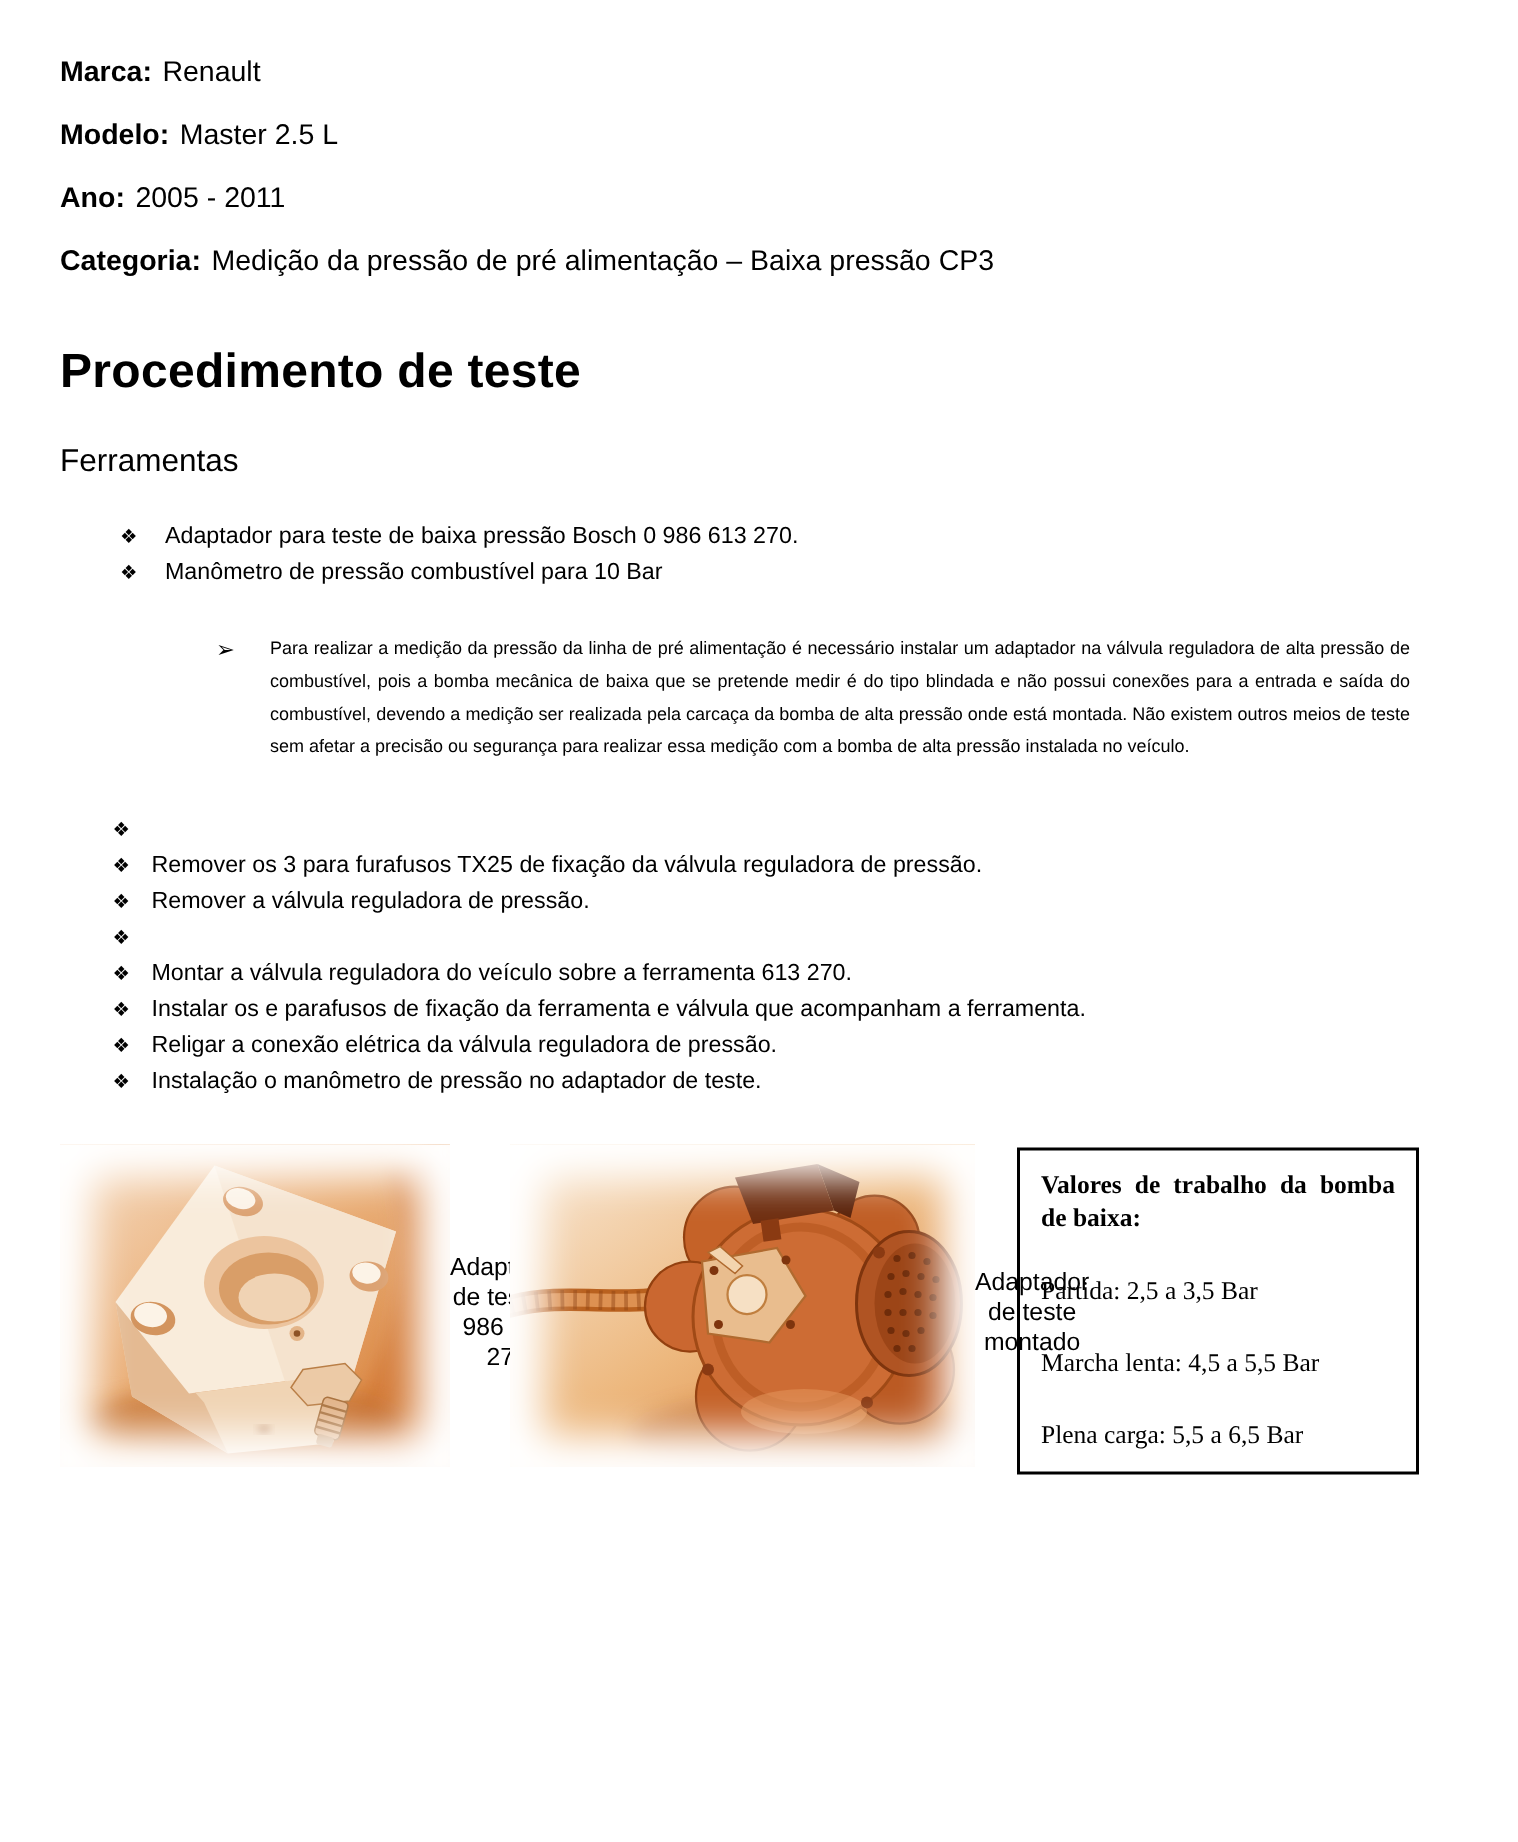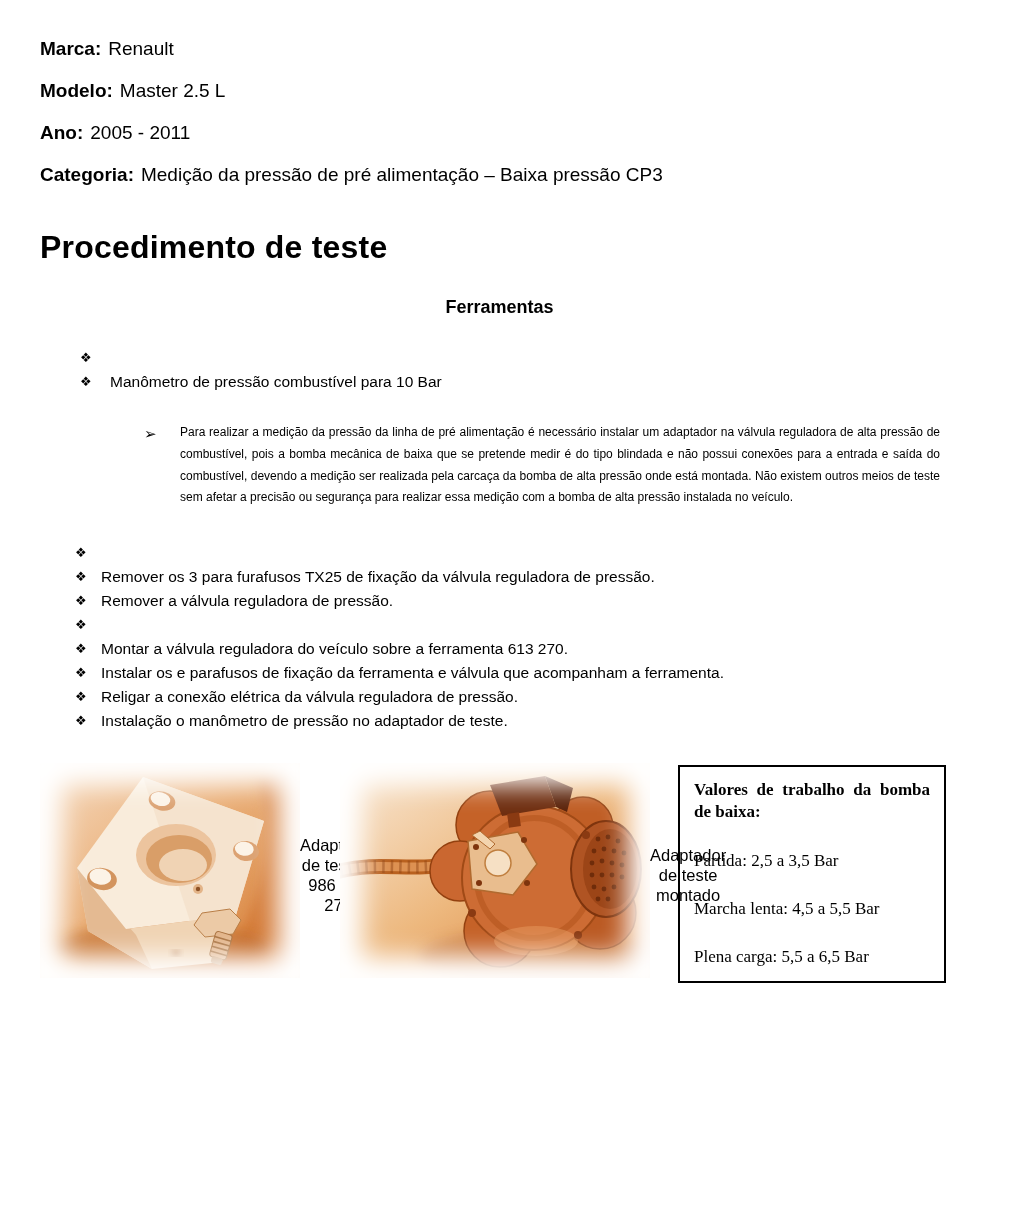--- a/index.html
+++ b/index.html
@@ -23,21 +23,21 @@
   
   .doc-title {
     margin-top: 42px;
     text-align: left;
     font-size: 32px; line-height: 38px;
     font-weight: bold;
     letter-spacing: 0.2px;
   }
 
   
-  .sec-h { font-size: 18px; line-height: 21px; font-weight: bold; text-align: center; }
+  .sec-h { font-size: 21px; line-height: 21px; font-weight: normal; }
   .sec-h.ferramentas { margin-top: 31px; }
   .sec-h.processo    { margin-top: 24px; }
 
   
   ul.blist { list-style: none; }
   ul.blist li { display: flex; font-size: 15.5px; line-height: 24px; }
   ul.blist .bullet { flex: 0 0 auto; font-size: 13px; line-height: 24px; }
   ul.blist.tools { margin-top: 28px; margin-left: 40px; }
   ul.blist.tools .bullet { width: 30px; }
   ul.blist.steps { margin-top: 32px; margin-left: 35px; }
@@ -103,20 +103,21 @@
       <span class="lbl">Categoria:</span><span>Medição da pressão de pré alimentação – Baixa pressão CP3</span>
     </div>
   </div>
 
   <h1 class="doc-title">Procedimento de teste</h1>
 
   <h2 class="sec-h ferramentas">Ferramentas</h2>
   <ul class="blist tools">
     <li>
       <span class="bullet">❖</span>
+      <span>Adaptador para teste de baixa pressão Bosch 0 986 613 270.</span>
     </li>
     <li>
       <span class="bullet">❖</span>
       <span>Manômetro de pressão combustível para 10 Bar</span>
     </li>
   </ul>
 
 
   <div class="note-wrap">
     <span class="note-arrow">➢</span>

